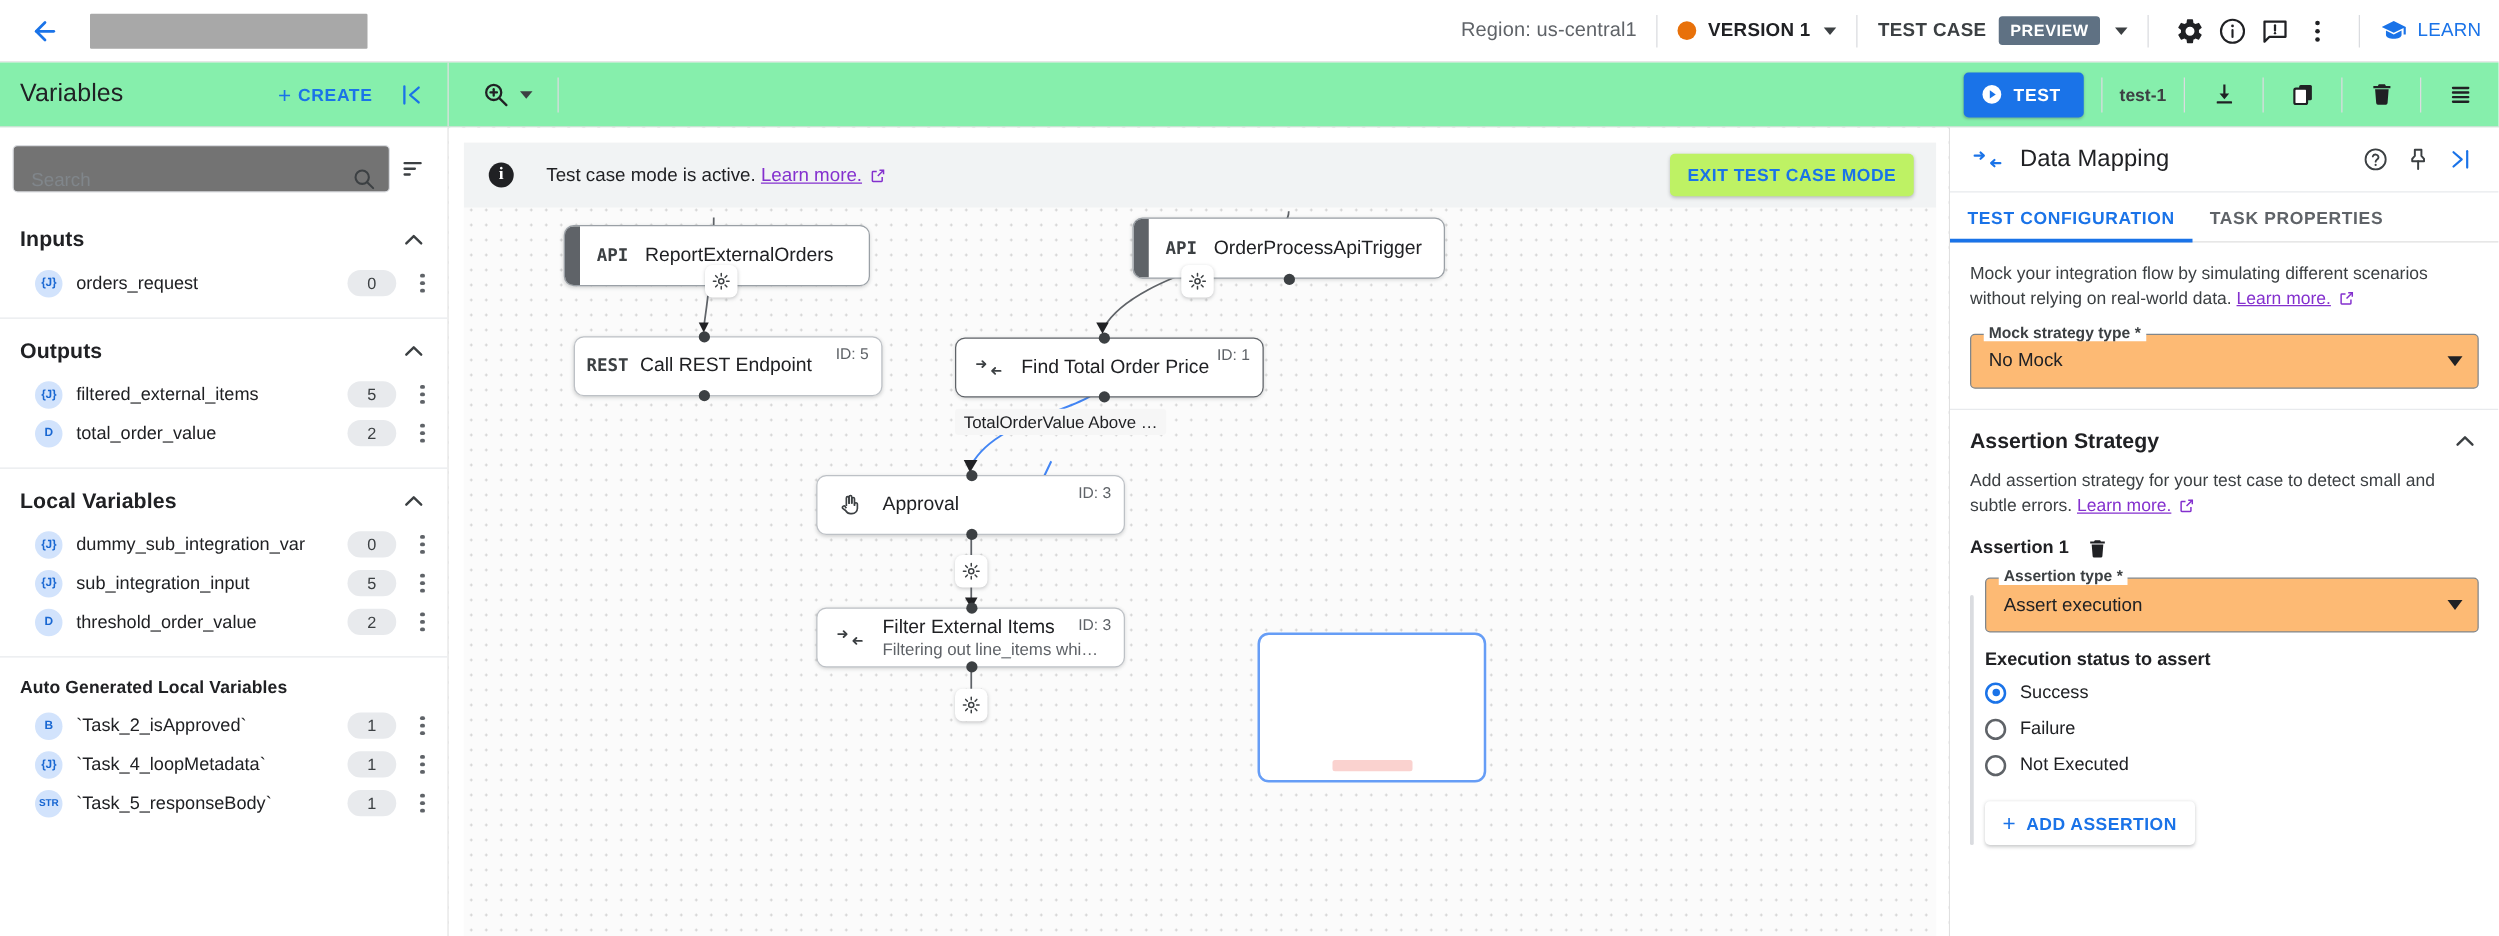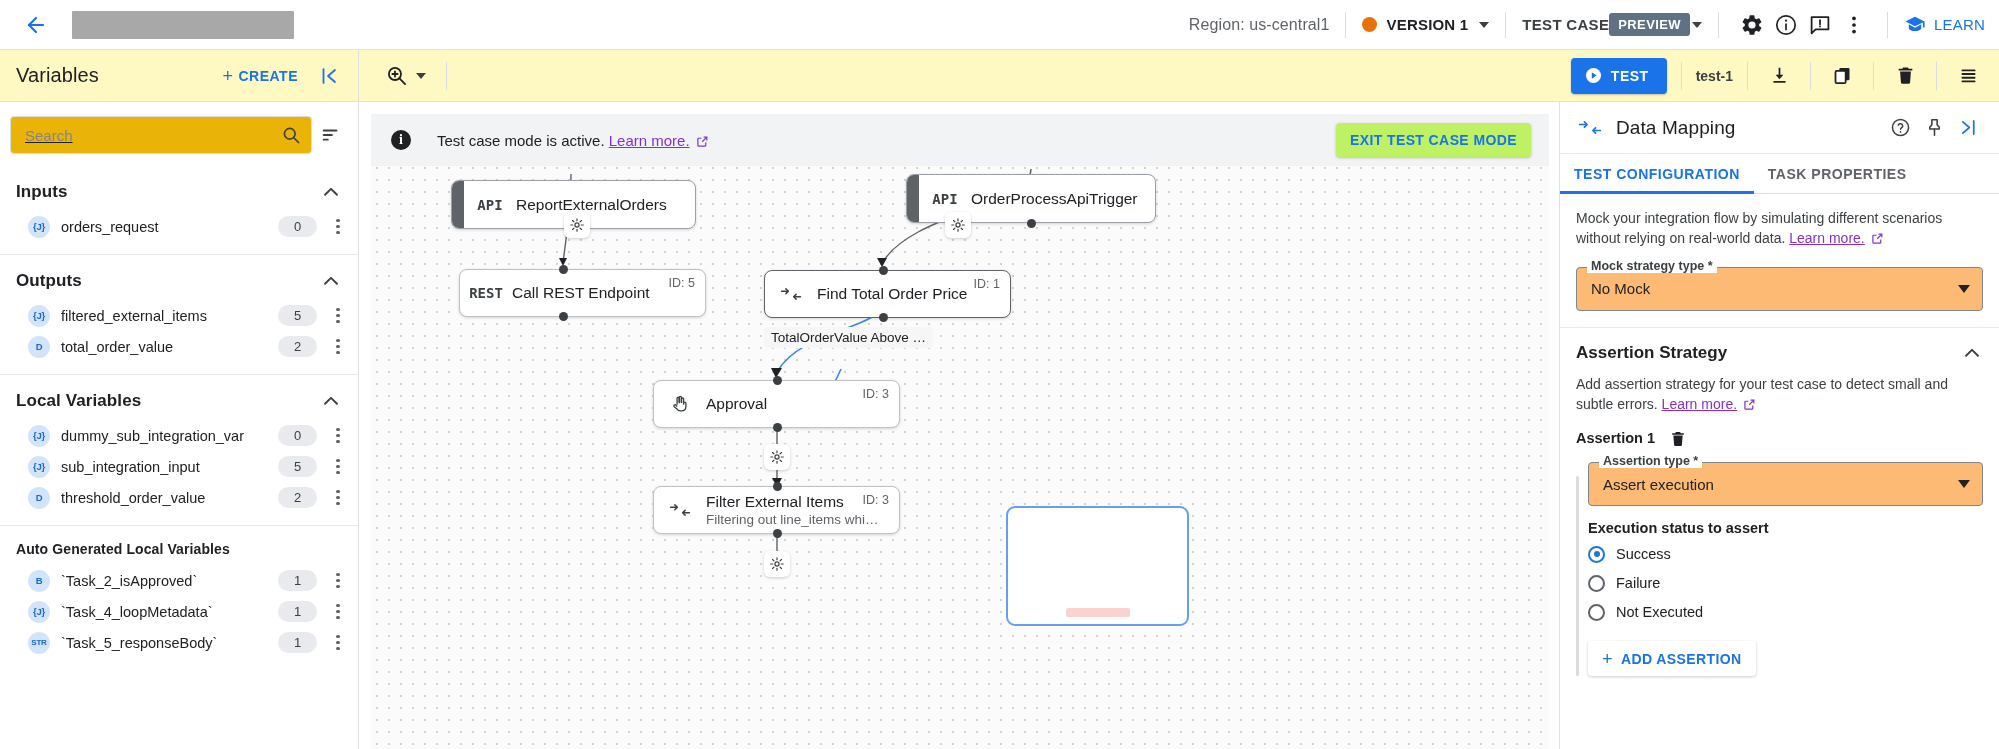--- a/index.html
+++ b/index.html
@@ -27,34 +27,34 @@
   .title-redact {
     width: 222px; height: 28px; background: #a8a8a8; margin-left: 22px; border-radius: 1px;
   }
   .topbar-spacer { flex: 1 1 auto; }
   .region-label { font-size: 16px; color: #5f6368; letter-spacing: .1px; white-space: nowrap; }
   .vsep { width: 1px; height: 26px; background: #dadce0; margin: 0 16px; flex: 0 0 auto; }
   .version-chip { display: flex; align-items: center; gap: 9px; white-space: nowrap; }
   .version-dot { width: 15px; height: 15px; border-radius: 50%; background: #e8710a; flex:0 0 auto;}
   .version-text { font-size: 15px; font-weight: bold; color: #202124; letter-spacing:.2px;}
   .caret { width:0;height:0;border-left:5px solid transparent;border-right:5px solid transparent;border-top:6px solid #3c4043; margin-left:2px;}
-  .testcase-group { display:flex; align-items:center; white-space: nowrap;}
+  .testcase-group { display:flex; align-items:center; gap:10px; white-space: nowrap;}
   .testcase-label { font-size:15px; font-weight:bold; color:#3c4043; letter-spacing:.3px;}
   .preview-badge {
     background:#5f7183; color:#fff; font-size:13px; font-weight:bold;
     padding:4px 9px; border-radius:3px; letter-spacing:.4px;
   }
   .icon-btn {
     width:34px;height:34px;display:flex;align-items:center;justify-content:center;
     cursor:pointer;border-radius:50%; flex:0 0 auto;
   }
   .learn-btn { display:flex;align-items:center;gap:8px;color:#1a73e8;font-size:15px;font-weight:500;white-space:nowrap;cursor:pointer;letter-spacing:.2px;}
 
   
-  .secondbar { height:52px;min-height:52px; display:flex; align-items:flex-end; border-bottom:1px solid #e0e0e0; background:#fef9c3;}
+  .secondbar { height:52px;min-height:52px; display:flex; align-items:flex-end; border-bottom:1px solid #e0e0e0; background:#86efac;}
   .sb-left {
     width:359px; min-width:359px; height:100%;
     display:flex;align-items:center; padding:0 12px 0 16px;
     border-right:1px solid #e0e0e0;
   }
   .sb-title { font-size:20px; color:#202124; flex:1 1 auto; letter-spacing:.1px;}
   .create-btn { display:flex;align-items:center;gap:5px;color:#1a73e8;font-size:14px;font-weight:bold;cursor:pointer;letter-spacing:.5px;}
   .plus-glyph{font-size:18px;font-weight:400;line-height:1;}
   .collapse-btn{ width:34px;height:34px;display:flex;align-items:center;justify-content:center;color:#1a73e8;cursor:pointer;margin-left:14px;}
   .sb-mid { flex:1 1 auto; display:flex; align-items:center; padding-left:26px; height:100%;}
@@ -73,21 +73,21 @@
   .body { flex:1 1 auto; display:flex; min-height:0; }
 
   
   .leftpanel {
     width:359px;min-width:359px; background:#fff; border-right:1px solid #e0e0e0;
     display:flex;flex-direction:column; overflow:hidden;
   }
   .search-row{display:flex;align-items:center;padding:14px 14px 12px 10px;gap:6px;}
   .search-box{
     flex:1 1 auto;height:38px;border:1px solid #dadce0;border-radius:4px;
-    display:flex;align-items:center;padding:0 10px 0 14px;background:#eab308;text-decoration:underline;
+    display:flex;align-items:flex-end;padding:0 10px 0 14px;background:#737373;
   }
   .search-input{border:none;outline:none;flex:1 1 auto;font-size:15px;color:#202124;font-family:inherit;background:transparent;}
   .search-input::placeholder{color:#80868b;}
   .sort-icon{width:26px;height:26px;display:flex;align-items:center;justify-content:center;color:#3c4043;cursor:pointer;}
 
   .var-section{border-bottom:1px solid #e8eaed;padding:4px 0 12px 0;}
   .var-section.nb{border-bottom:none;}
   .sec-head{display:flex;align-items:center;padding:11px 16px 8px 16px;}
   .sec-title{font-size:17px;font-weight:bold;color:#202124;flex:1 1 auto;letter-spacing:.1px;}
   .sec-title.small{font-size:14px;}

